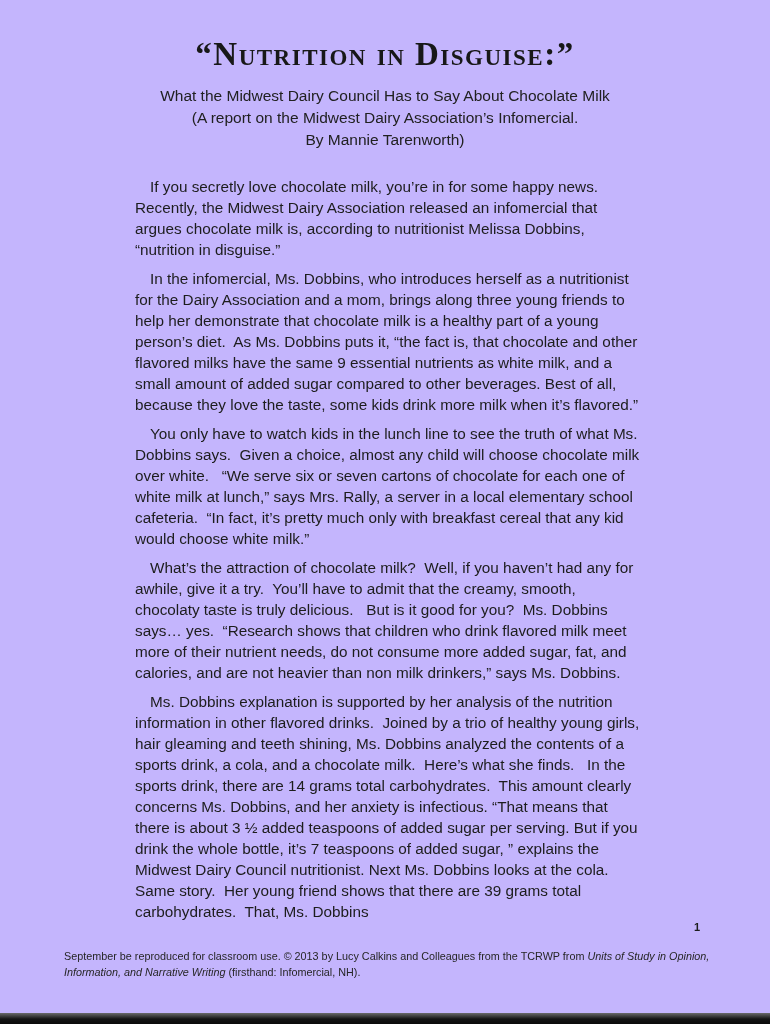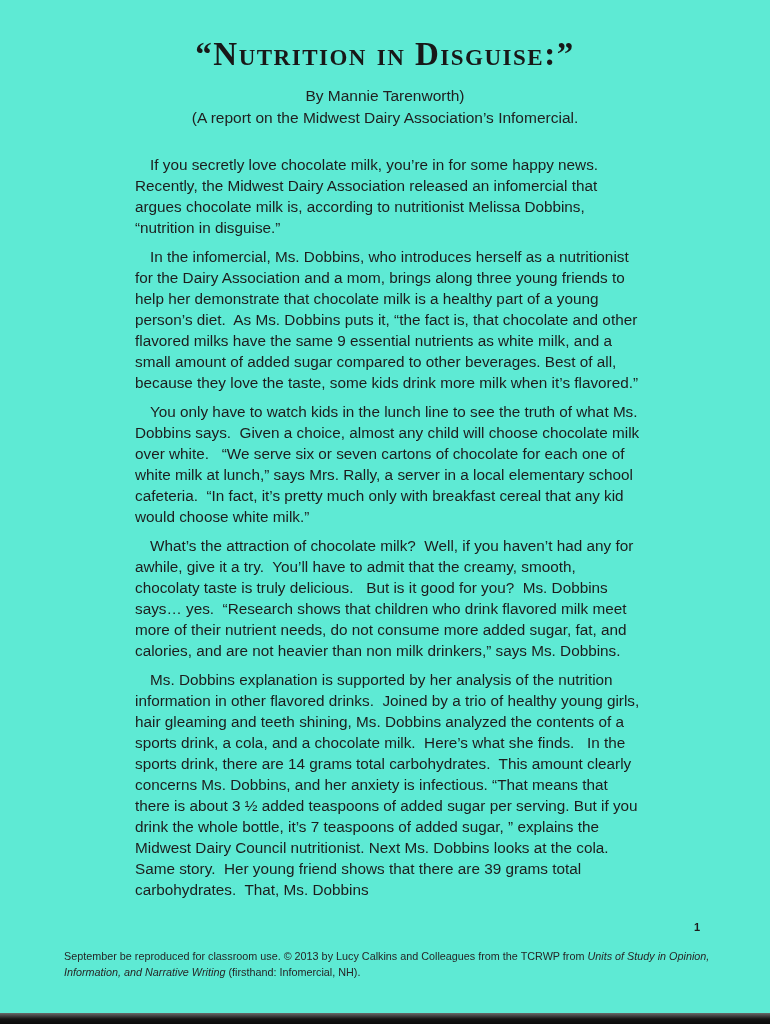--- a/index.html
+++ b/index.html
@@ -4,21 +4,21 @@
 <style>
   html, body {
     margin: 0;
     padding: 0;
     background: #ffffff;
   }
   .page {
     position: relative;
     width: 770px;
     height: 1024px;
-    background: #5eead4;
+    background: #c4b5fd;
     color: #1c1c1c;
     font-family: "Liberation Sans", sans-serif;
     overflow: hidden;
   }
   .doc-header {
     text-align: center;
     padding-top: 36px;
   }
   .doc-title {
     font-family: "Liberation Serif", serif;
@@ -76,22 +76,23 @@
     background: linear-gradient(#6a6a6a, #141414 55%, #0a0a0a);
   }
 </style>
 </head>
 <body>
 
 <div class="page">
 
   <header class="doc-header">
     <h1 class="doc-title">“Nutrition in Disguise:”</h1>
+    <p class="doc-subtitle">What the Midwest Dairy Council Has to Say About Chocolate Milk</p>
+    <p class="doc-subtitle">(A report on the Midwest Dairy Association’s Infomercial.</p>
     <p class="doc-subtitle">By Mannie Tarenworth)</p>
-    <p class="doc-subtitle">(A report on the Midwest Dairy Association’s Infomercial.</p>
   </header>
 
   <main class="doc-body">
     <p>If you secretly love chocolate milk, you’re in for some happy news.  Recently, the Midwest Dairy Association released an infomercial that argues chocolate milk is, according to nutritionist Melissa Dobbins, “nutrition in disguise.”</p>
     <p>In the infomercial, Ms. Dobbins, who introduces herself as a nutritionist for the Dairy Association and a mom, brings along three young friends to help her demonstrate that chocolate milk is a healthy part of a young person’s diet.  As Ms. Dobbins puts it, “the fact is, that chocolate and other flavored milks have the same 9 essential nutrients as white milk, and a small amount of added sugar compared to other beverages. Best of all, because they love the taste, some kids drink more milk when it’s flavored.”</p>
     <p>You only have to watch kids in the lunch line to see the truth of what Ms. Dobbins says.  Given a choice, almost any child will choose chocolate milk over white.   “We serve six or seven cartons of chocolate for each one of white milk at lunch,” says Mrs. Rally, a server in a local elementary school cafeteria.  “In fact, it’s pretty much only with breakfast cereal that any kid would choose white milk.”</p>
     <p>What’s the attraction of chocolate milk?  Well, if you haven’t had any for awhile, give it a try.  You’ll have to admit that the creamy, smooth, chocolaty taste is truly delicious.   But is it good for you?  Ms. Dobbins says… yes.  “Research shows that children who drink flavored milk meet more of their nutrient needs, do not consume more added sugar, fat, and calories, and are not heavier than non milk drinkers,” says Ms. Dobbins.</p>
     <p>Ms. Dobbins explanation is supported by her analysis of the nutrition information in other flavored drinks.  Joined by a trio of healthy young girls, hair gleaming and teeth shining, Ms. Dobbins analyzed the contents of a sports drink, a cola, and a chocolate milk.  Here’s what she finds.   In the sports drink, there are 14 grams total carbohydrates.  This amount clearly concerns Ms. Dobbins, and her anxiety is infectious. “That means that there is about 3 ½ added teaspoons of added sugar per serving. But if you drink the whole bottle, it’s 7 teaspoons of added sugar, ” explains the Midwest Dairy Council nutritionist. Next Ms. Dobbins looks at the cola.  Same story.  Her young friend shows that there are 39 grams total carbohydrates.  That, Ms. Dobbins</p>
   </main>
 

